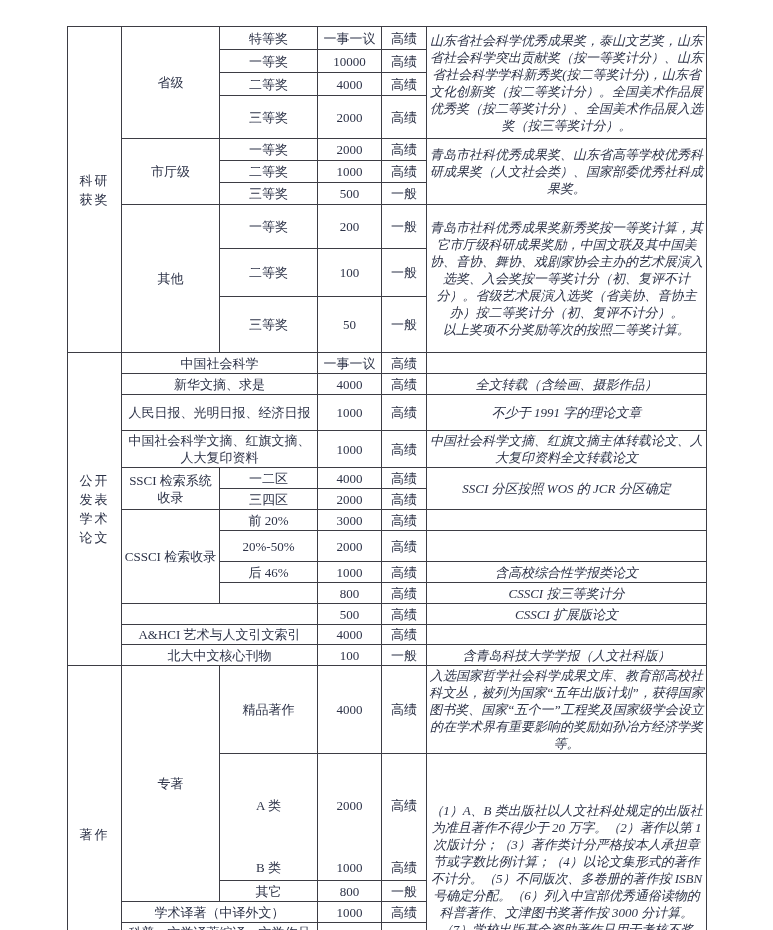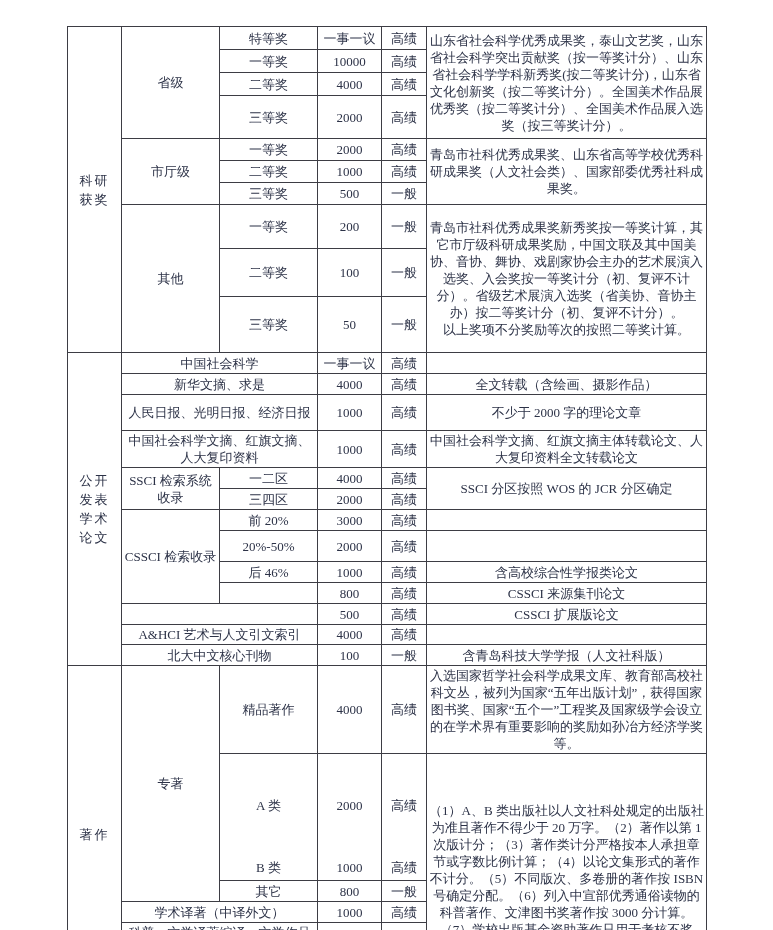--- a/index.html
+++ b/index.html
@@ -19,20 +19,21 @@
     padding:1px 2px;line-height:17px;
     overflow:hidden;
   }
   td.cat{letter-spacing:2px;}
   td.cat .ln{line-height:19px;}
   td.grp{padding:1px 3px;}
   td.ttl{padding:1px 10px;margin-left:7px;}
   td.desc{
     text-align:left;padding:3px 7px;line-height:17.5px;
     white-space:pre-line;
+    font-style:italic;
   }
   td.dbl div{line-height:22px;margin-top:40px;}
 </style>
 </head>
 <body>
 
 <div class="sheet">
 <table class="score">
   <colgroup>
     <col style="width:54px">
@@ -121,21 +122,21 @@
   <tr style="height:21px">
     <td class="ttl" colspan="2">新华文摘、求是</td>
     <td>4000</td>
     <td>高绩</td>
     <td class="desc">全文转载（含绘画、摄影作品）</td>
   </tr>
   <tr style="height:36px">
     <td class="ttl" colspan="2">人民日报、光明日报、经济日报</td>
     <td>1000</td>
     <td>高绩</td>
-    <td class="desc">不少于 2000 字的理论文章</td>
+    <td class="desc">不少于 1991 字的理论文章</td>
   </tr>
   <tr style="height:36px">
     <td class="ttl" colspan="2">中国社会科学文摘、红旗文摘、人大复印资料</td>
     <td>1000</td>
     <td>高绩</td>
     <td class="desc">中国社会科学文摘、红旗文摘主体转载论文、人大复印资料全文转载论文</td>
   </tr>
   <tr style="height:21px">
     <td class="grp" rowspan="2">SSCI 检索系统收录</td>
     <td>一二区</td>
@@ -164,21 +165,21 @@
   <tr style="height:21px">
     <td>后 46%</td>
     <td>1000</td>
     <td>高绩</td>
     <td class="desc">含高校综合性学报类论文</td>
   </tr>
   <tr style="height:21px">
     <td></td>
     <td>800</td>
     <td>高绩</td>
-    <td class="desc">CSSCI 来源集刊论文</td>
+    <td class="desc">CSSCI 按三等奖计分</td>
   </tr>
   <tr style="height:21px">
     <td class="ttl" colspan="2"></td>
     <td>500</td>
     <td>高绩</td>
     <td class="desc">CSSCI 扩展版论文</td>
   </tr>
   <tr style="height:17px">
     <td class="ttl" colspan="2">A&amp;HCI 艺术与人文引文索引</td>
     <td>4000</td>

